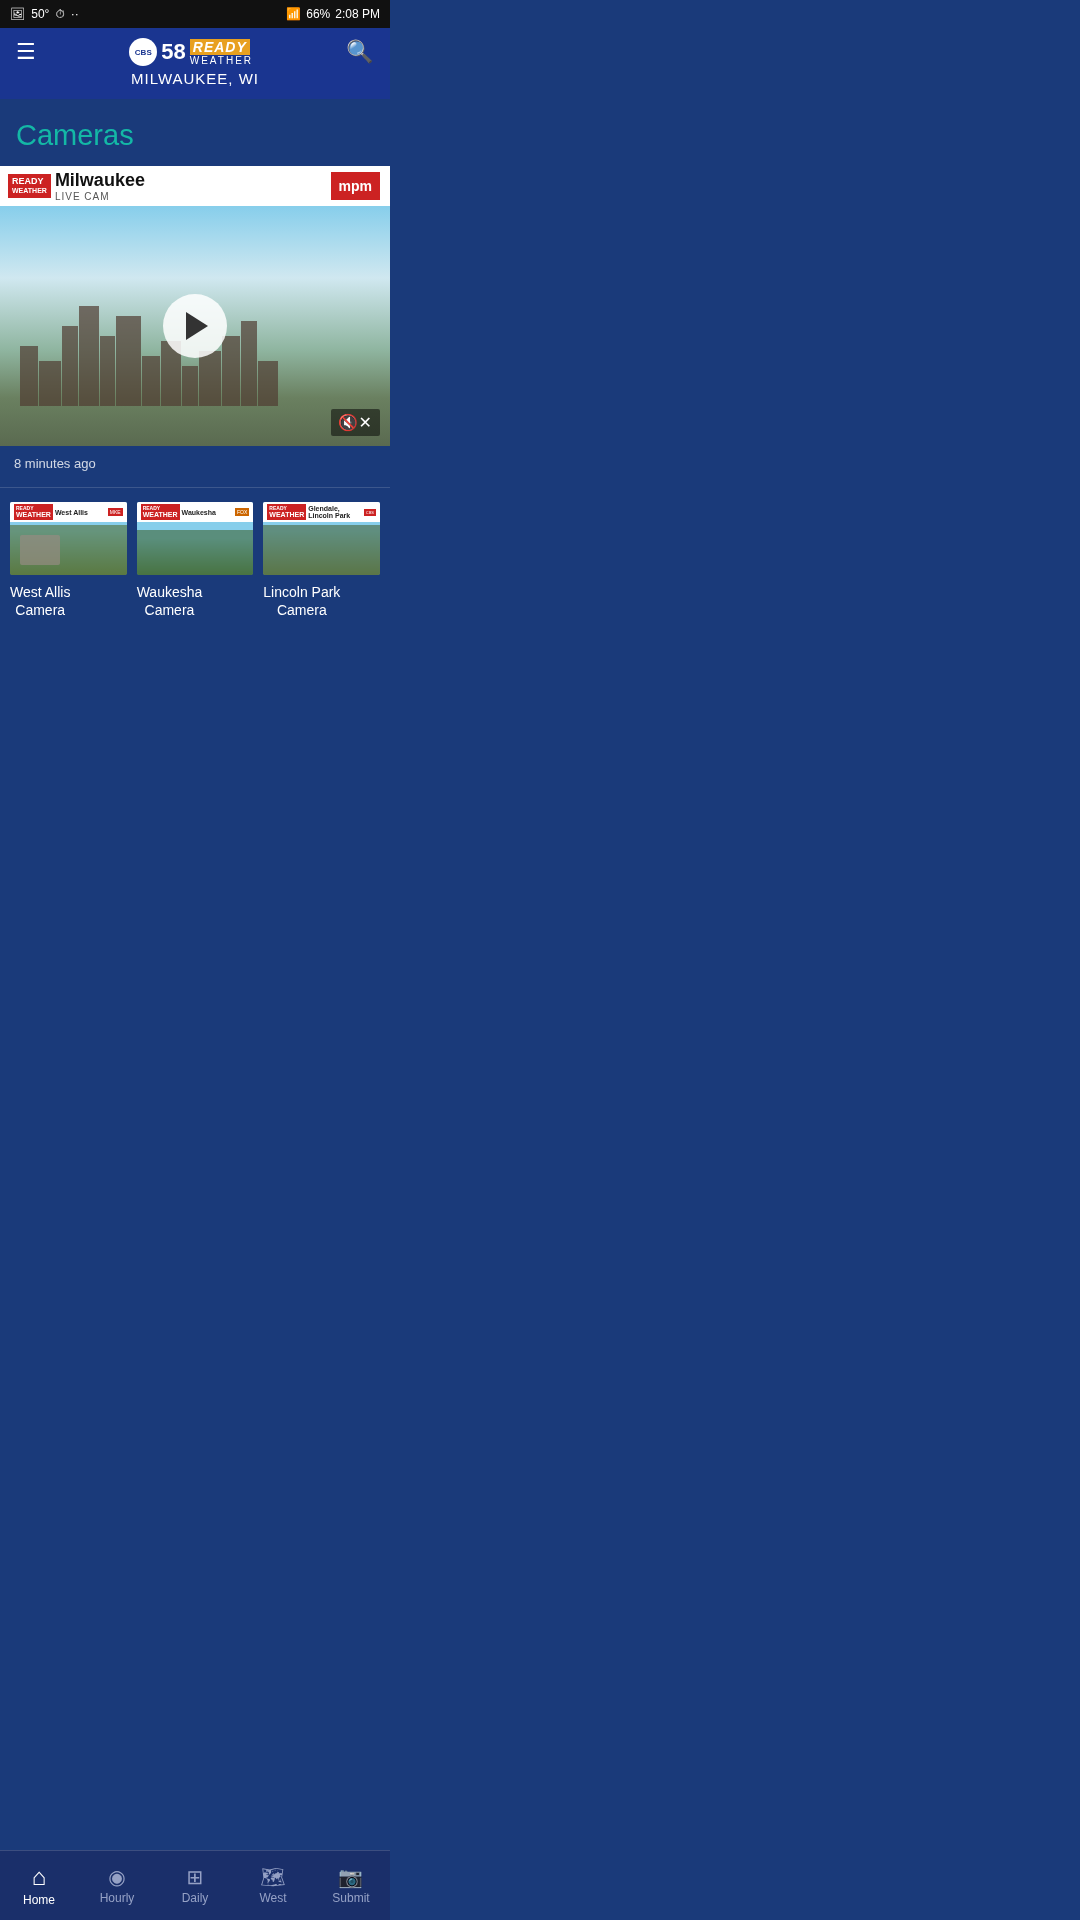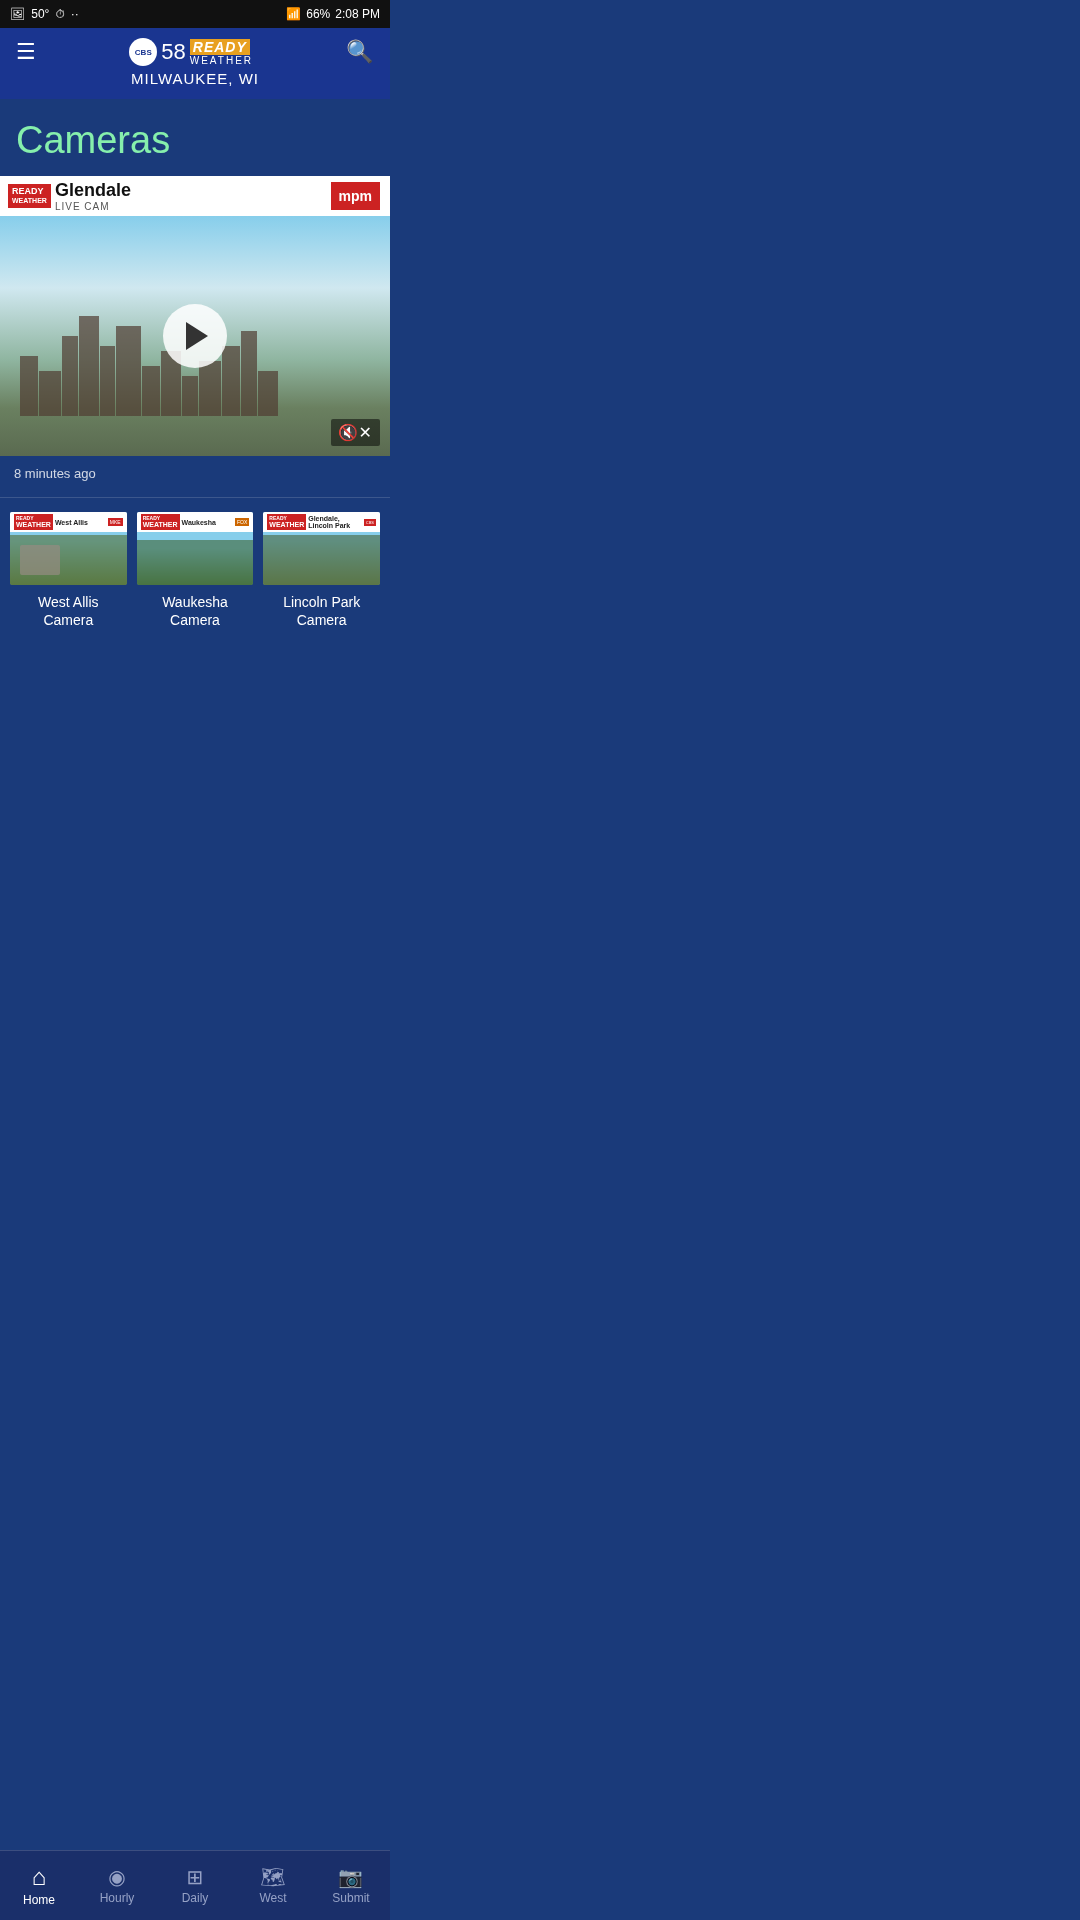--- a/index.html
+++ b/index.html
@@ -73,21 +73,21 @@
       height: 28px;
       display: flex;
       align-items: center;
       justify-content: center;
       font-size: 10px;
       font-weight: bold;
     }
     .cbs-number {
       color: white;
       font-size: 22px;
-      font-weight: normal;
+      font-weight: bold;
     }
     .ready-weather-text {
       display: flex;
       flex-direction: column;
       align-items: flex-start;
     }
     .ready-text {
       background: #e8a020;
       color: white;
       font-size: 14px;
@@ -108,23 +108,23 @@
       margin-top: 4px;
       font-weight: 500;
     }
 
     
     .page-title-section {
       background: #1a3a7a;
       padding: 20px 16px 14px;
     }
     .page-title {
-      font-size: 38px;
+      font-size: 29px;
       font-weight: 300;
-      color: #86efac;
+      color: #14b8a6;
     }
 
     
     .main-camera {
       position: relative;
       width: 100%;
       background: #000;
     }
     .camera-header-bar {
       background: white;
@@ -245,21 +245,21 @@
     .thumbnail-grid {
       background: #1a3a7a;
       padding: 14px 10px;
       display: grid;
       grid-template-columns: 1fr 1fr 1fr;
       gap: 10px;
     }
     .thumb-item {
       display: flex;
       flex-direction: column;
-      align-items: center;
+      align-items: flex-start;
       cursor: pointer;
     }
     .thumb-img {
       width: 100%;
       aspect-ratio: 16/10;
       border-radius: 2px;
       overflow: hidden;
       position: relative;
       margin-bottom: 8px;
     }
@@ -397,21 +397,21 @@
 </div>
 
 <div class="main-camera">
 
   <div class="camera-header-bar">
     <div class="ready-weather-badge">
       <div class="rw-badge-box">
         READY<span>WEATHER</span>
       </div>
       <div style="display:flex;flex-direction:column;">
-        <span class="camera-city-name">Glendale</span>
+        <span class="camera-city-name">Milwaukee</span>
         <span class="camera-live-label">LIVE CAM</span>
       </div>
     </div>
     <div class="mpm-badge">mpm</div>
   </div>
 
   <div class="camera-video-area">
 
     <div class="skyline">
       <div class="building" style="height:60px;width:18px;"></div>

